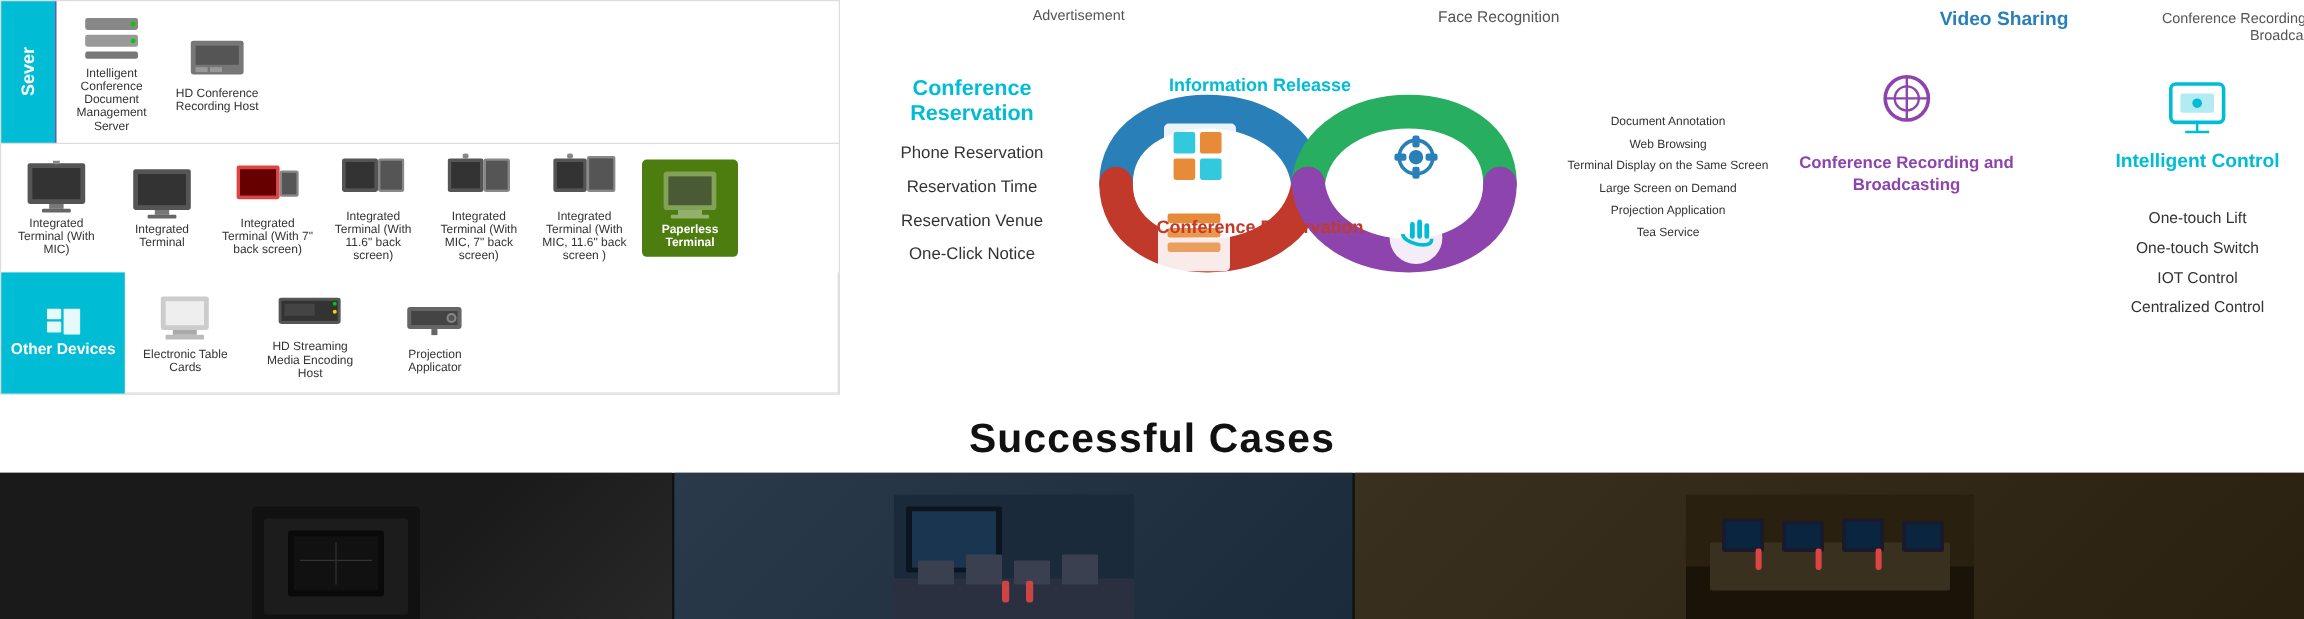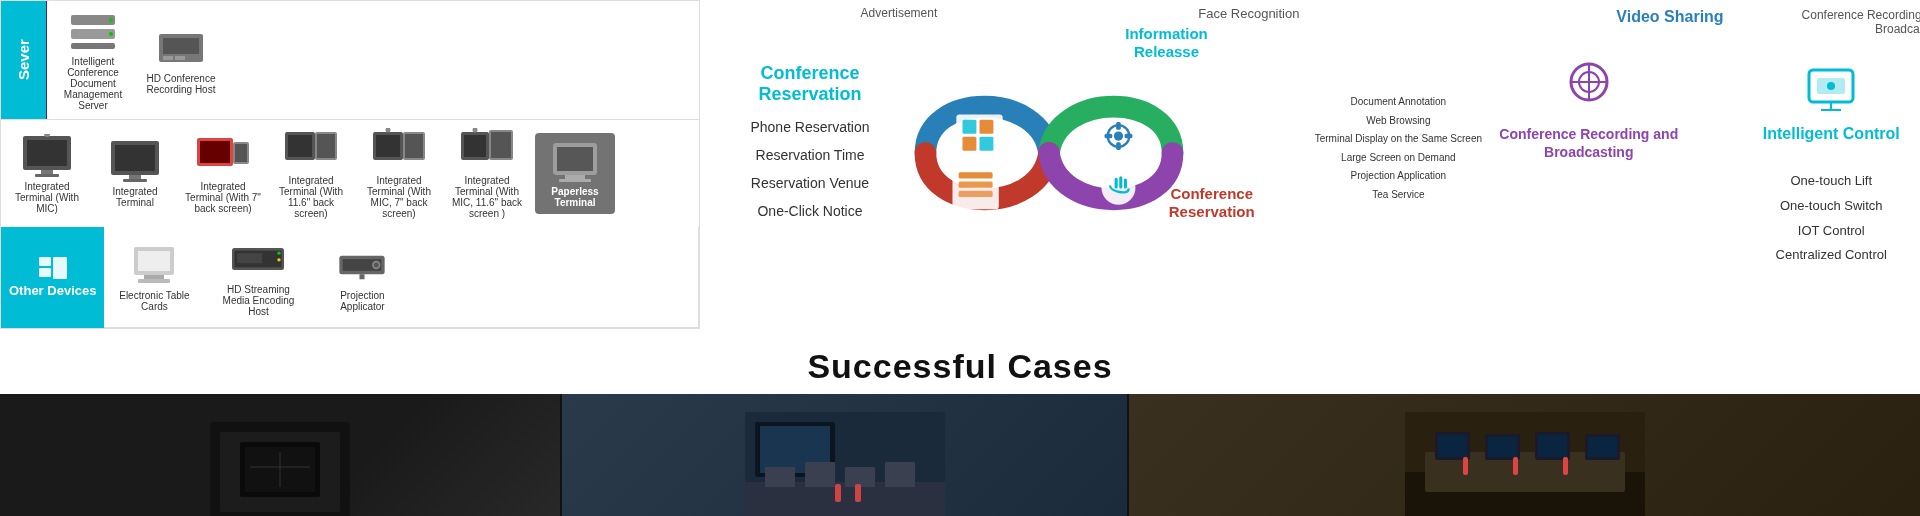--- a/index.html
+++ b/index.html
@@ -57,21 +57,21 @@
     .prod-icon {
       width: 52px;
       height: 44px;
       margin-bottom: 3px;
       display: flex;
       align-items: center;
       justify-content: center;
     }
 
     .highlighted-prod {
-      background: #737373;
+      background: #4d7c0f;
       color: white;
       border-radius: 4px;
       padding: 6px 4px;
     }
 
     .devices-wrapper {
       display: flex;
     }
 
     .devices-label {
@@ -331,21 +331,21 @@
         <div style="width:200px; flex-shrink:0; padding-top:40px; text-align:center;">
           <div style="color:#00bcd4; font-size:18px; font-weight:bold; margin-bottom:8px;">Conference Reservation</div>
           <div style="font-size:14px; color:#333; line-height:2;">
             <div>Phone Reservation</div>
             <div>Reservation Time</div>
             <div>Reservation Venue</div>
             <div>One-Click Notice</div>
           </div>
         </div>
 
-        <div style="flex:1; display:flex; flex-direction:row; align-items:center;">
+        <div style="flex:1; display:flex; flex-direction:column; align-items:center;">
           <svg width="360" height="260" viewBox="0 0 360 260">
 
             <path d="M20,130 C20,50 170,50 180,130" fill="none" stroke="#2980b9" stroke-width="28" stroke-linecap="round"></path>
 
             <path d="M180,130 C190,50 340,50 340,130" fill="none" stroke="#27ae60" stroke-width="28" stroke-linecap="round"></path>
 
             <path d="M20,130 C20,210 170,210 180,130" fill="none" stroke="#c0392b" stroke-width="28" stroke-linecap="round"></path>
 
             <path d="M180,130 C190,210 340,210 340,130" fill="none" stroke="#8e44ad" stroke-width="28" stroke-linecap="round"></path>
 

